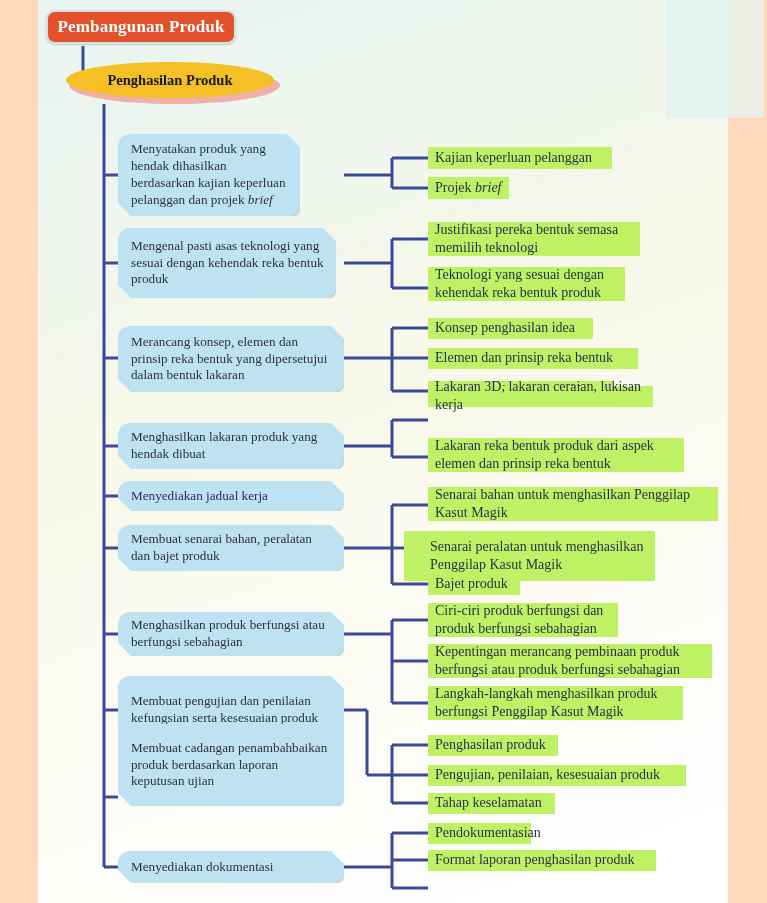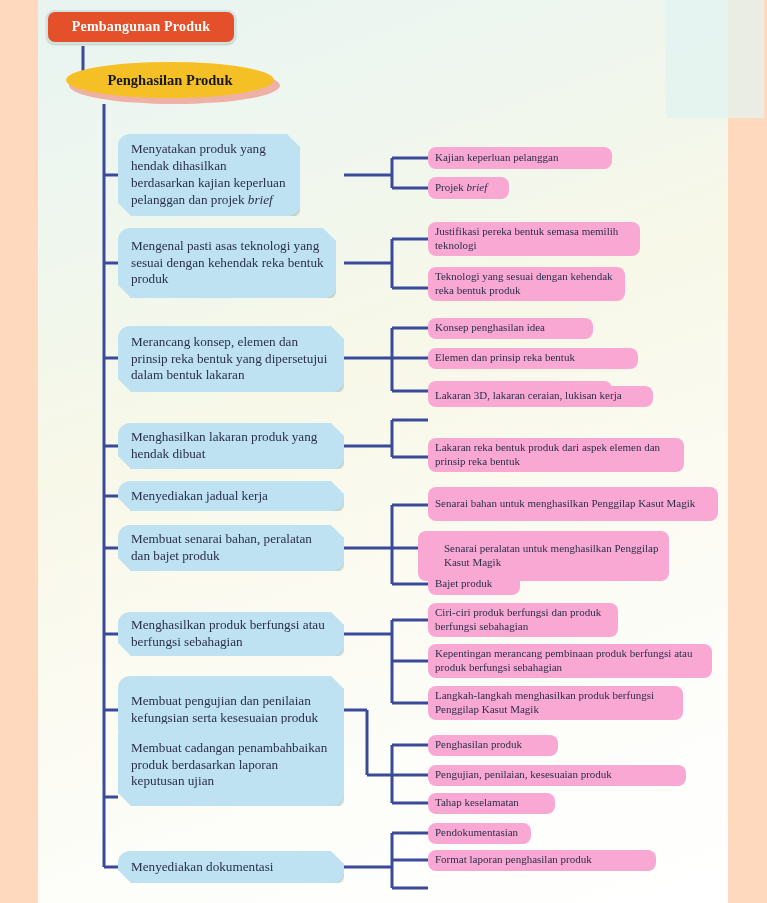--- a/index.html
+++ b/index.html
@@ -24,21 +24,21 @@
 
   
   #wires{position:absolute;left:0;top:0;width:767px;height:903px;}
 
   
   .node{position:absolute;box-sizing:border-box;}
 
   .title-pill{
     left:46px;top:10px;width:190px;height:34px;
     background:#e4502a;border:2px solid #cfe3e0;border-radius:9px;
-    color:#fff;font-size:14px;font-weight:bold;
+    color:#fff;font-size:17px;font-weight:bold;
     display:flex;align-items:center;justify-content:center;
     box-shadow:0 1px 2px rgba(0,0,0,.18);
     letter-spacing:.2px;
   }
 
   .ellipse-wrap{left:66px;top:62px;width:214px;height:42px;}
   .ellipse-shadow{
     position:absolute;left:3px;top:5px;width:211px;height:37px;
     background:#efb1a6;border-radius:50%;
   }
@@ -57,25 +57,25 @@
     color:#2b2f4a;
     font-size:13.2px;line-height:1.28;
     padding:7px 11px 7px 13px;
     display:flex;align-items:center;
     clip-path:polygon(0 0,calc(100% - 13px) 0,100% 13px,100% 100%,13px 100%,0 calc(100% - 13px));
   }
   .bluebox .txt{display:block;}
 
   
   .pink{
-    background:#f9a8d4;
+    background:#bef264;
     color:#2b2f4a;
-    font-size:11px;line-height:1.26;
+    font-size:14px;line-height:1.26;
     padding:3px 7px 4px 7px;
-    display:flex;align-items:center;border-radius:8px;
+    display:flex;align-items:center;
   }
   .pink .txt{display:block;}
   i.em{font-style:italic;}
 </style>
 </head>
 <body>
 
 <div id="stage">
   <div id="sheet">
     <div id="tr-panel"></div>
@@ -226,21 +226,21 @@
   <div class="node pink" style="left:428px;top:386px;width:225px;height:21px;">
     <span class="txt">Lakaran 3D, lakaran ceraian, lukisan kerja</span>
   </div>
   <div class="node pink" style="left:428px;top:438px;width:256px;height:34px;">
     <span class="txt">Lakaran reka bentuk produk dari aspek elemen dan prinsip reka bentuk</span>
   </div>
 
   <div class="node pink" style="left:428px;top:487px;width:290px;height:34px;">
     <span class="txt">Senarai bahan untuk menghasilkan Penggilap Kasut Magik</span>
   </div>
-  <div class="node pink" style="left:418px;top:531px;width:251px;height:50px;padding-left:26px;">
+  <div class="node pink" style="left:404px;top:531px;width:251px;height:50px;padding-left:26px;">
     <span class="txt">Senarai peralatan untuk menghasilkan Penggilap Kasut Magik</span>
   </div>
   <div class="node pink" style="left:428px;top:574px;width:92px;height:21px;">
     <span class="txt">Bajet produk</span>
   </div>
 
   <div class="node pink" style="left:428px;top:603px;width:190px;height:34px;">
     <span class="txt">Ciri-ciri produk berfungsi dan produk berfungsi sebahagian</span>
   </div>
   <div class="node pink" style="left:428px;top:644px;width:284px;height:34px;">

